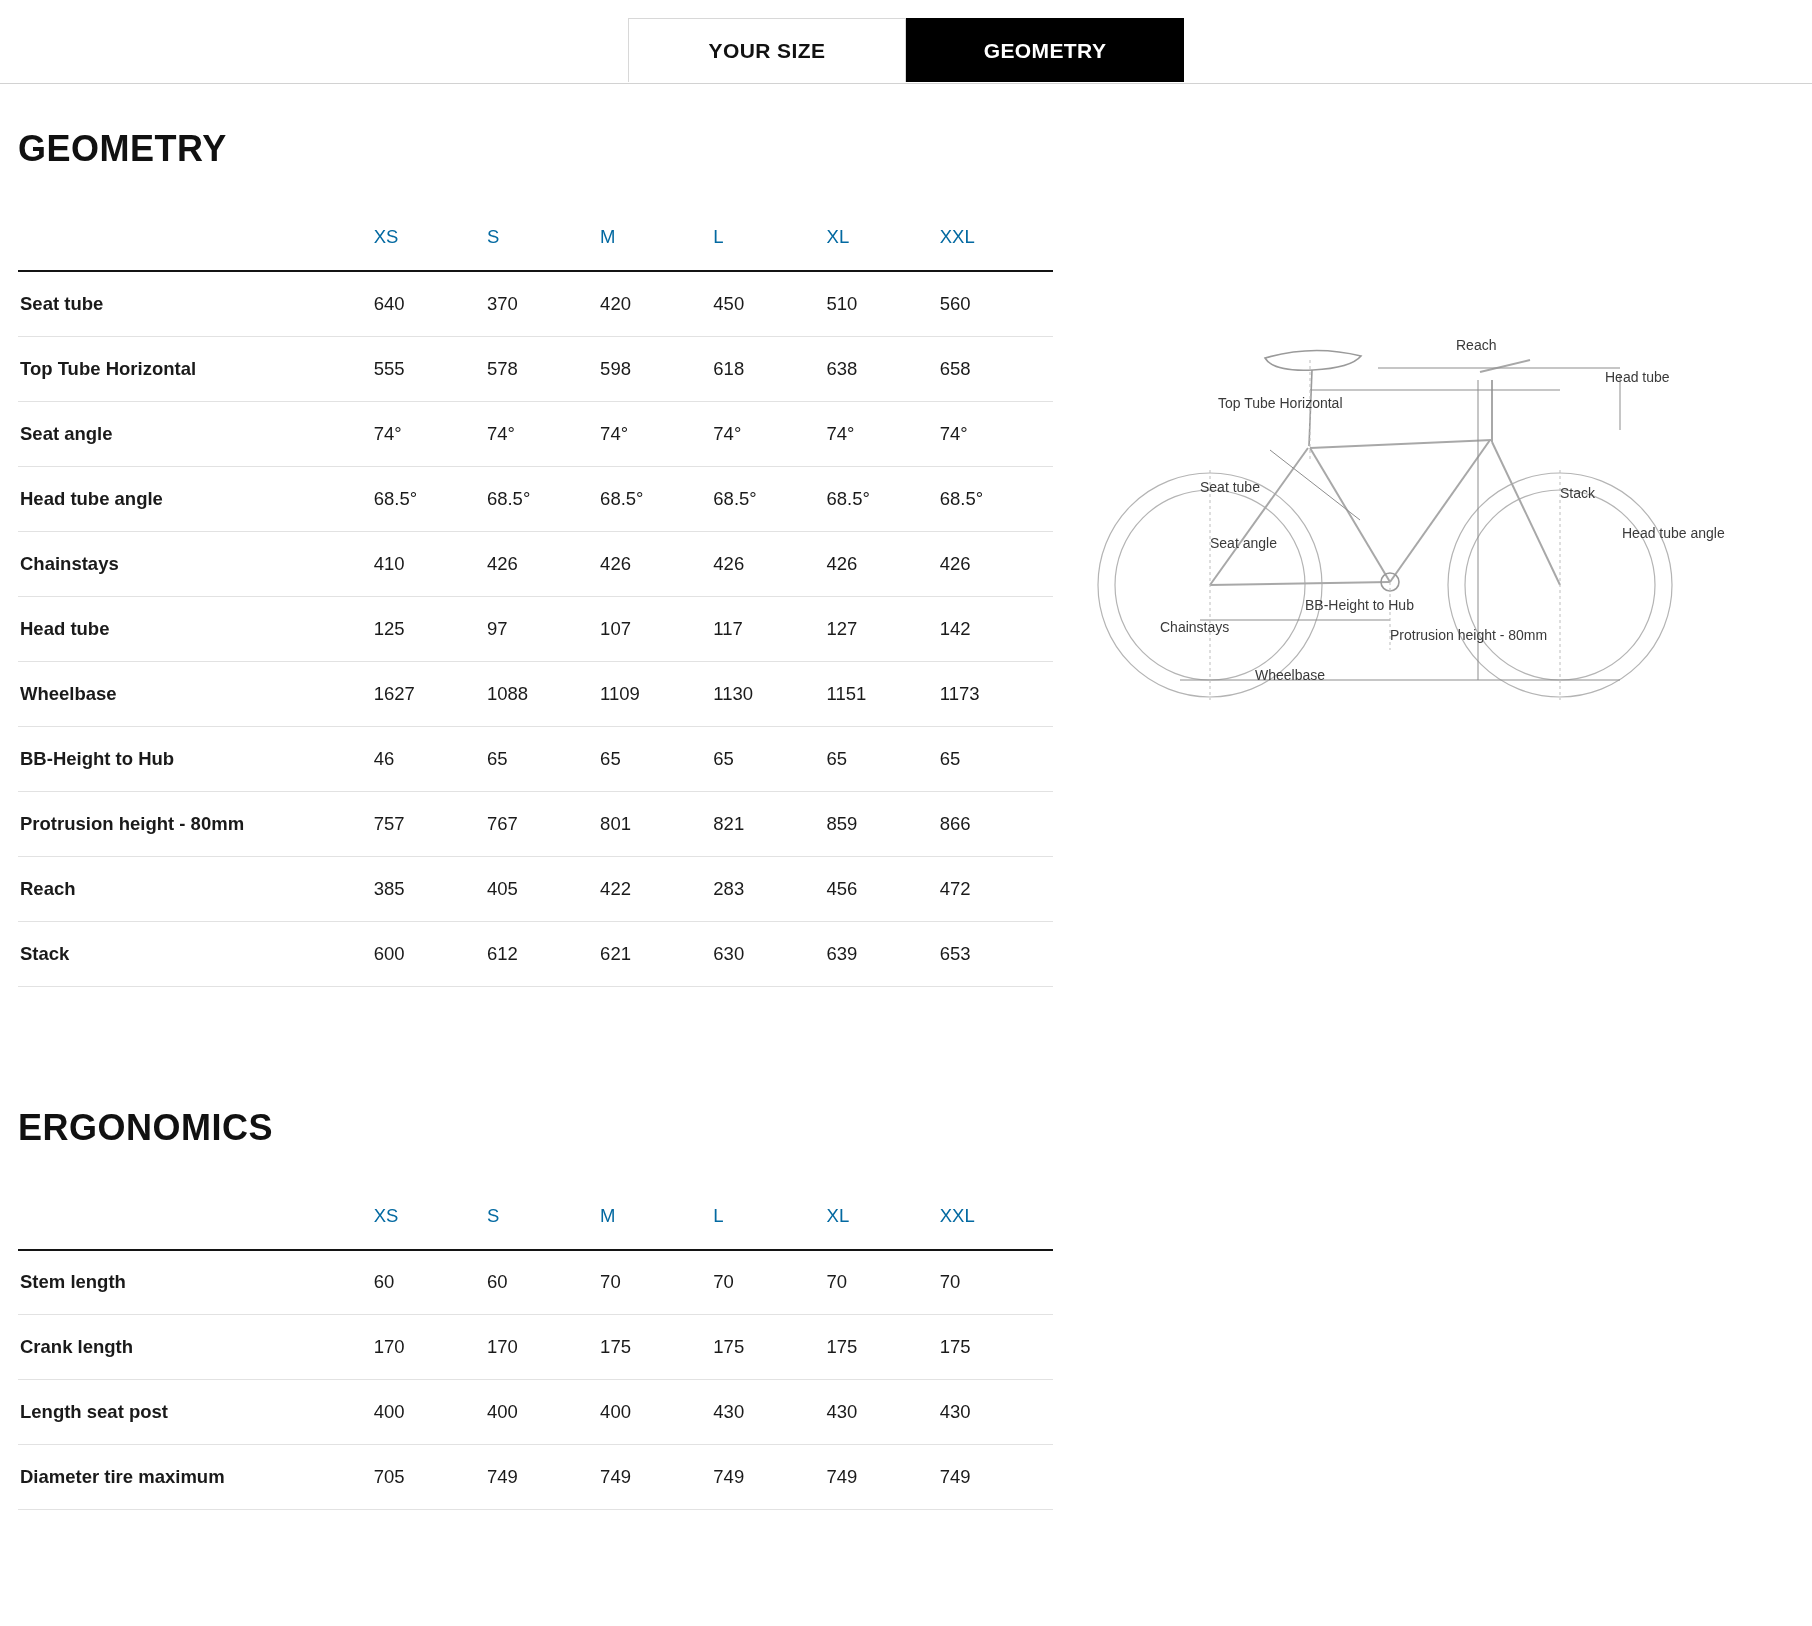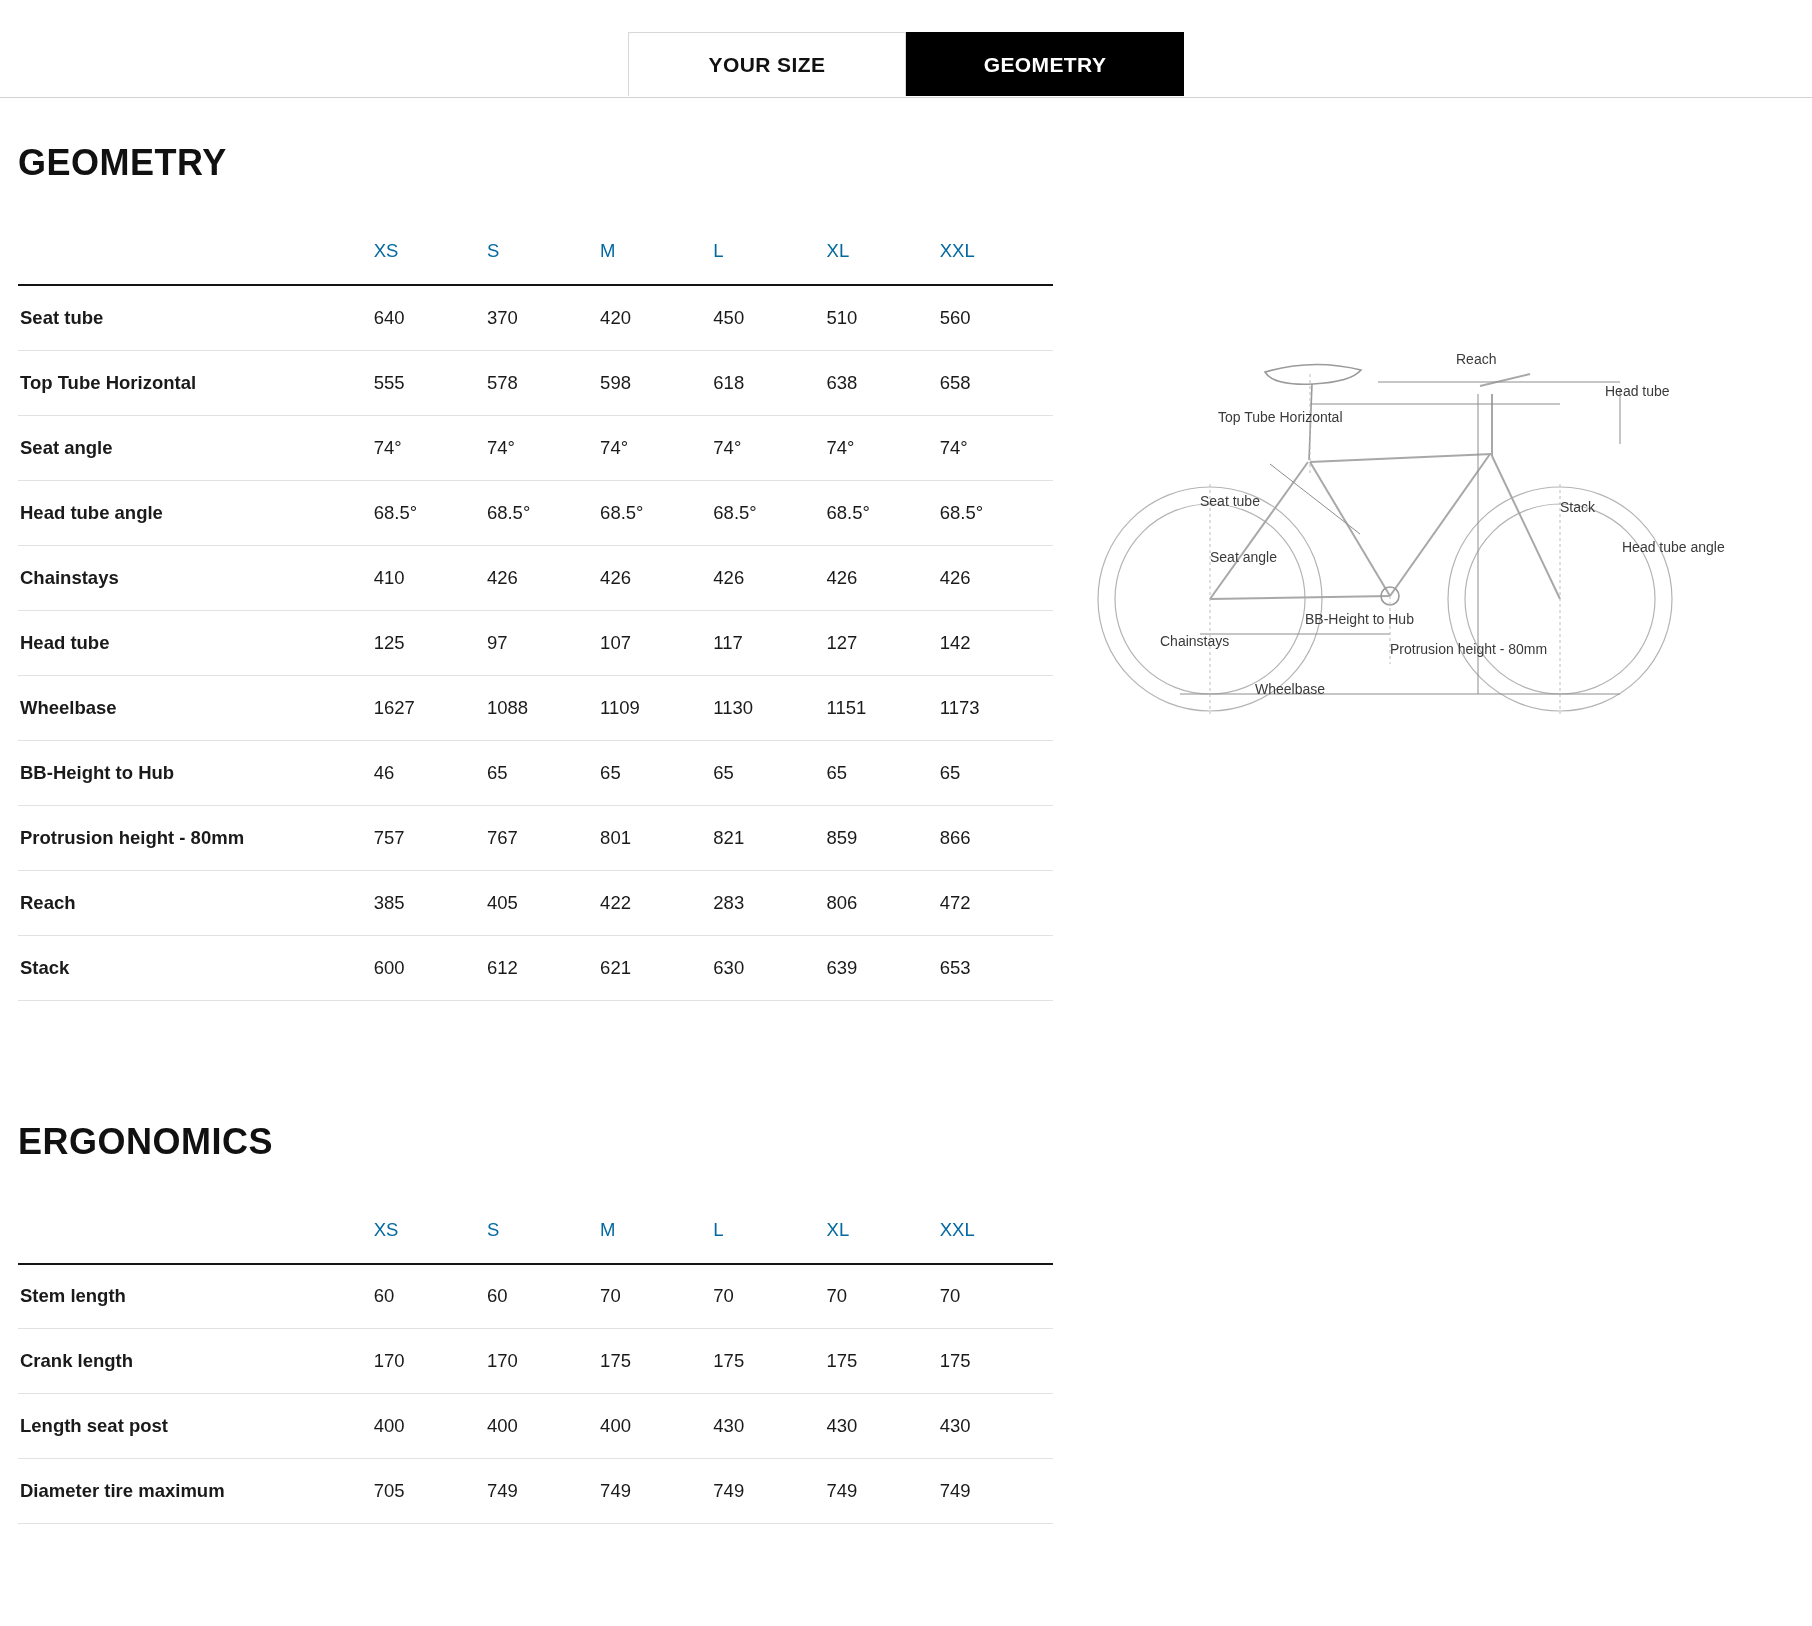--- a/index.html
+++ b/index.html
@@ -19,21 +19,20 @@
   }
 
   
   .tabbar {
     position: relative;
     height: 84px;
     border-bottom: 1px solid #d2d2d2;
     display: flex;
     justify-content: center;
     align-items: flex-start;
-    margin-top: 14px;
   }
   .tabs {
     display: flex;
     height: 64px;
     margin-top: 18px;
   }
   .tab {
     min-width: 278px;
     height: 64px;
     display: flex;
@@ -245,21 +244,21 @@
               <td>821</td>
               <td>859</td>
               <td>866</td>
             </tr>
             <tr>
               <td class="rowlabel">Reach</td>
               <td>385</td>
               <td>405</td>
               <td>422</td>
               <td>283</td>
-              <td>806</td>
+              <td>456</td>
               <td>472</td>
             </tr>
             <tr>
               <td class="rowlabel">Stack</td>
               <td>600</td>
               <td>612</td>
               <td>621</td>
               <td>630</td>
               <td>639</td>
               <td>653</td>

